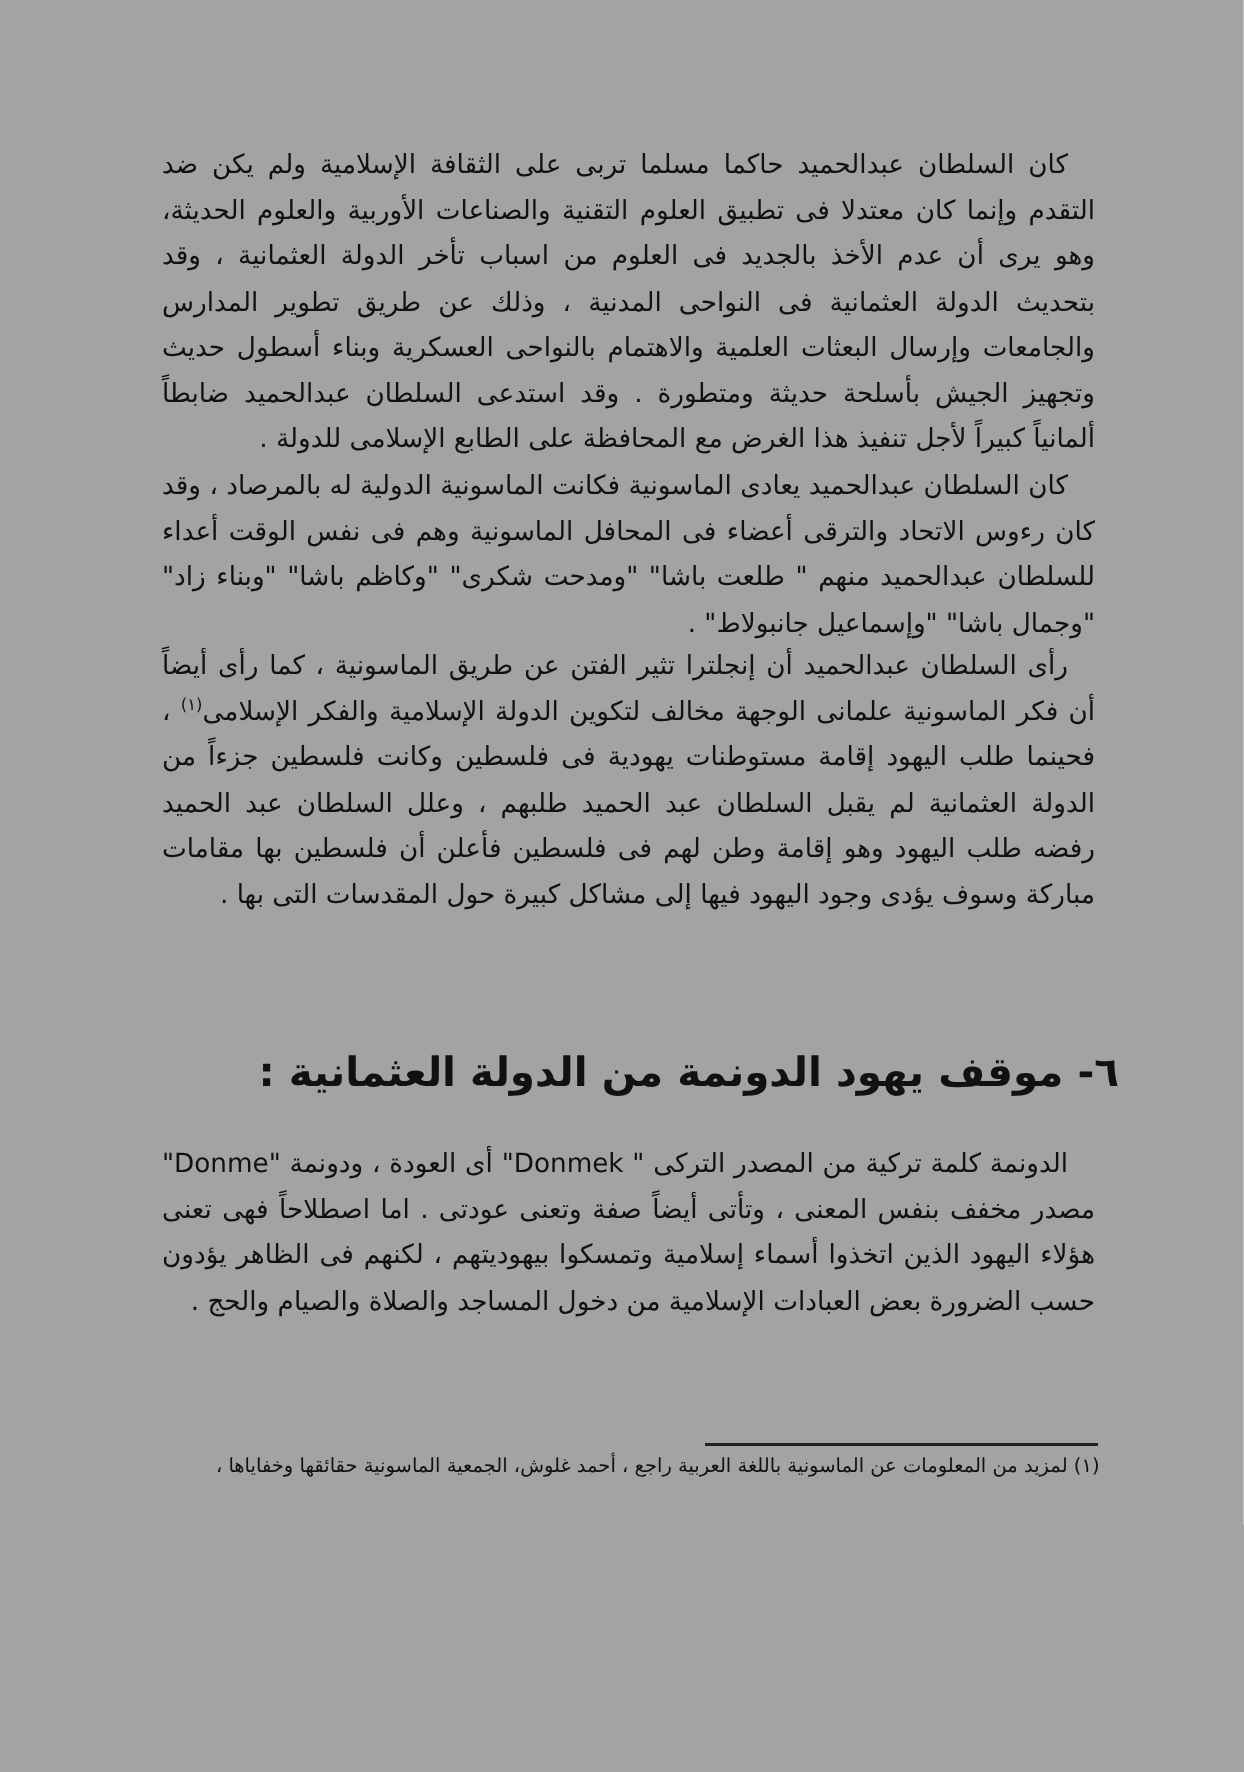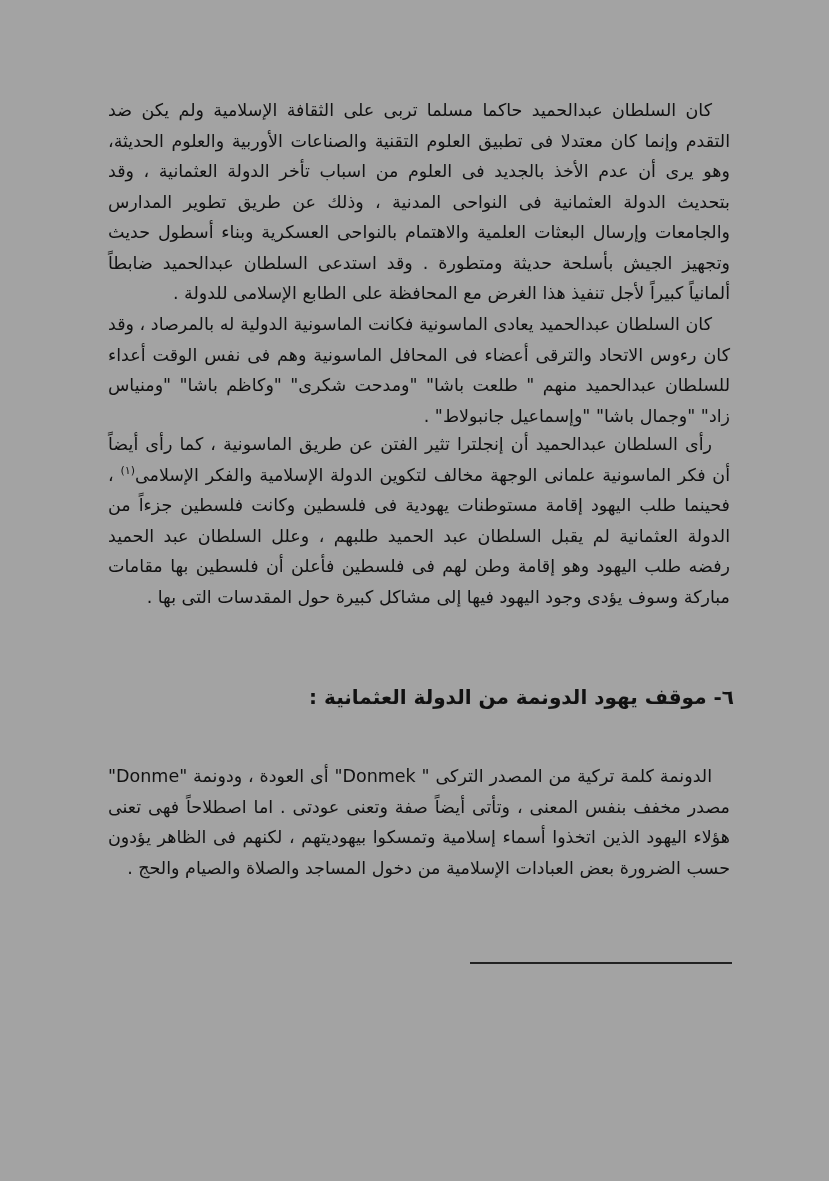--- a/index.html
+++ b/index.html
@@ -37,24 +37,24 @@
   .p1 { top: 95px; }
   .p2 { top: 309px; }
   .p3 { top: 429px; }
   .heading {
     position: absolute;
     left: 150px;
     width: 580px;
     top: 673px;
     direction: rtl;
     text-align: right;
-    font-size: 20px;
+    font-size: 27px;
     font-weight: bold;
-    line-height: 40px;
-    margin: 4px;
+    line-height: 54px;
+    margin: 16px;
   }
   .p4 { top: 761px; }
   .p5 { top: 879px; }
   .indent { display: inline-block; width: 18px; }
   .fnref {
     font-size: 11px;
     vertical-align: super;
     line-height: 0;
   }
   .footnote-rule {
@@ -89,28 +89,29 @@
     letter-spacing: 2px;
   }
 </style>
 </head>
 <body>
 
 <div class="page">
 
   <p class="text-block p1"><span class="indent"></span><span>كان السلطان عبدالحميد حاكما مسلما تربى على الثقافة الإسلامية ولم يكن ضد التقدم وإنما كان معتدلا فى تطبيق العلوم التقنية والصناعات الأوربية والعلوم الحديثة، وهو يرى أن عدم الأخذ بالجديد فى العلوم من اسباب تأخر الدولة العثمانية ، وقد بتحديث الدولة العثمانية فى النواحى المدنية ، وذلك عن طريق تطوير المدارس والجامعات وإرسال البعثات العلمية والاهتمام بالنواحى العسكرية وبناء أسطول حديث وتجهيز الجيش بأسلحة حديثة ومتطورة . وقد استدعى السلطان عبدالحميد ضابطاً ألمانياً كبيراً لأجل تنفيذ هذا الغرض مع المحافظة على الطابع الإسلامى للدولة .</span></p>
 
-  <p class="text-block p2"><span class="indent"></span><span>كان السلطان عبدالحميد يعادى الماسونية فكانت الماسونية الدولية له بالمرصاد ، وقد كان رءوس الاتحاد والترقى أعضاء فى المحافل الماسونية وهم فى نفس الوقت أعداء للسلطان عبدالحميد منهم " طلعت باشا" "ومدحت شكرى" "وكاظم باشا" "ومنياس زاد" "وجمال باشا" "وإسماعيل جانبولاط" .</span></p>
+  <p class="text-block p2"><span class="indent"></span><span>كان السلطان عبدالحميد يعادى الماسونية فكانت الماسونية الدولية له بالمرصاد ، وقد كان رءوس الاتحاد والترقى أعضاء فى المحافل الماسونية وهم فى نفس الوقت أعداء للسلطان عبدالحميد منهم " طلعت باشا" "ومدحت شكرى" "وكاظم باشا" "وبناء زاد" "وجمال باشا" "وإسماعيل جانبولاط" .</span></p>
 
   <p class="text-block p3"><span class="indent"></span><span>رأى السلطان عبدالحميد أن إنجلترا تثير الفتن عن طريق الماسونية ، كما رأى أيضاً أن فكر الماسونية علمانى الوجهة مخالف لتكوين الدولة الإسلامية والفكر الإسلامى</span><span class="fnref">(١)</span><span> ، فحينما طلب اليهود إقامة مستوطنات يهودية فى فلسطين وكانت فلسطين جزءاً من الدولة العثمانية لم يقبل السلطان عبد الحميد طلبهم ، وعلل السلطان عبد الحميد رفضه طلب اليهود وهو إقامة وطن لهم فى فلسطين فأعلن أن فلسطين بها مقامات مباركة وسوف يؤدى وجود اليهود فيها إلى مشاكل كبيرة حول المقدسات التى بها .</span></p>
 
   <h2 class="heading">٦- موقف يهود الدونمة من الدولة العثمانية :</h2>
 
   <p class="text-block p4"><span class="indent"></span><span>الدونمة كلمة تركية من المصدر التركى " Donmek" أى العودة ، ودونمة "Donme" مصدر مخفف بنفس المعنى ، وتأتى أيضاً صفة وتعنى عودتى . اما اصطلاحاً فهى تعنى هؤلاء اليهود الذين اتخذوا أسماء إسلامية وتمسكوا بيهوديتهم ، لكنهم فى الظاهر يؤدون حسب الضرورة بعض العبادات الإسلامية من دخول المساجد والصلاة والصيام والحج .</span></p>
 
 
   <div class="footnote-rule"></div>
 
   <p class="footnote">
+    <span>(١) لمزيد من المعلومات عن الماسونية باللغة العربية راجع ، أحمد غلوش، الجمعية الماسونية حقائقها وخفاياها ،</span>
   </p>
 
 
 </div>
 
 </body></html>

